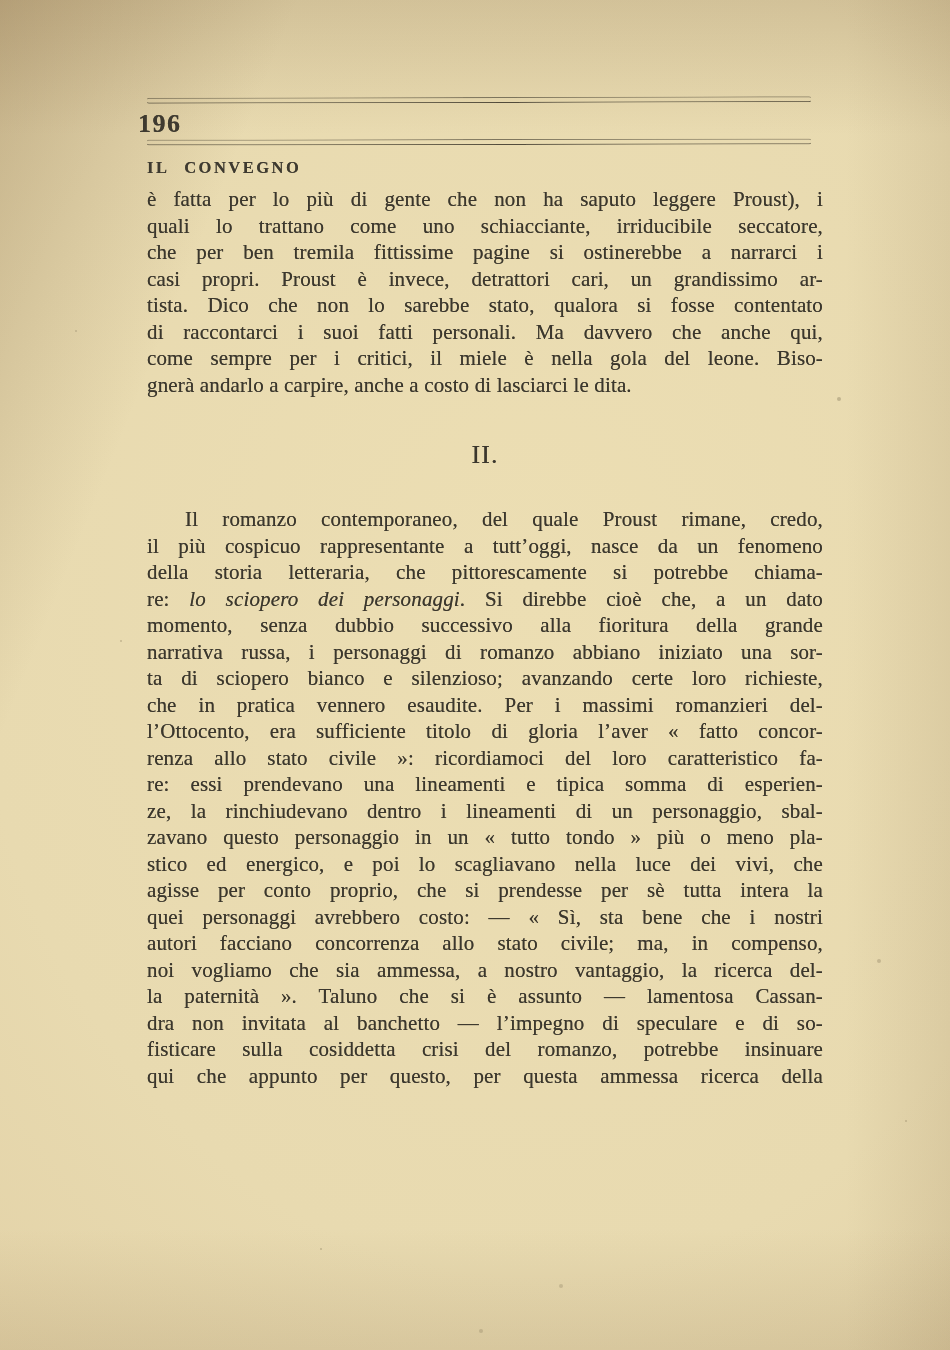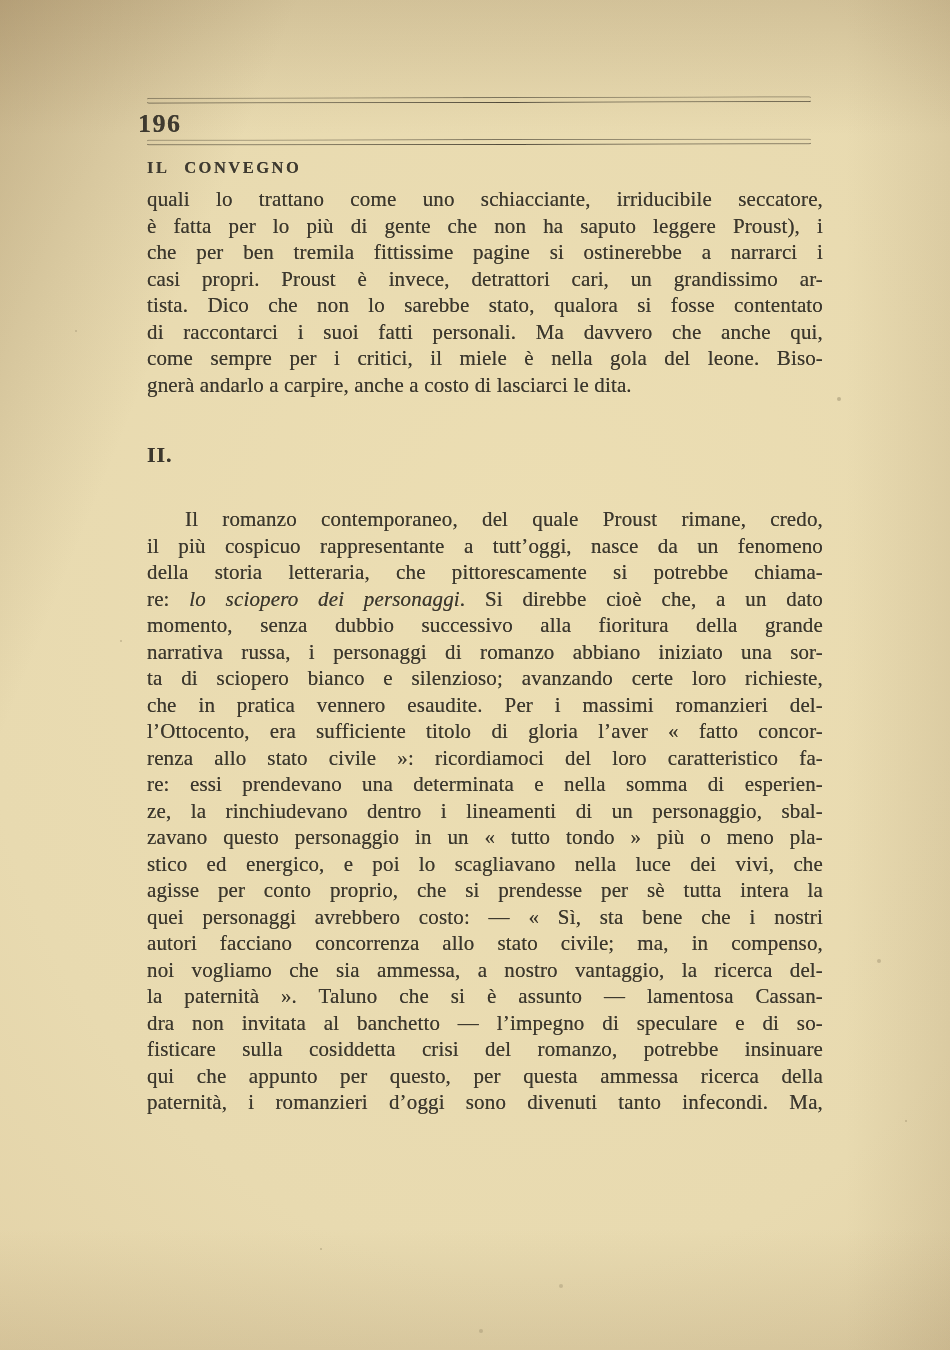--- a/index.html
+++ b/index.html
@@ -102,23 +102,23 @@
     text-align: left;
   }
   .line.indent { text-indent: 38px; }
   .it { font-style: italic; margin-top: 36px; }
 
   .section-heading {
     height: 30px;
     line-height: 30px;
     margin-top: 42px;
     margin-bottom: 36px;
-    text-align: left;
-    font-size: 22px;
-    font-weight: 700;
+    text-align: center;
+    font-size: 26px;
+    font-weight: 400;
     letter-spacing: 1px;
     color: #3b372d;
     text-shadow: 0 0 0.6px rgba(59,55,45,0.75);
   }
 </style>
 </head>
 <body>
 
 <div class="scan">
   <div class="specks"></div>
@@ -127,49 +127,48 @@
 
   <div class="header-row">
     <span class="pagenum">196</span>
     <span class="journal">IL CONVEGNO</span>
   </div>
 
   <div class="rule rule-bottom"></div>
 
   <div class="body-block">
     <div class="para">
+        <div class="line jfull"><span>è fatta per lo più di gente che non ha saputo leggere Proust), i</span></div>
         <div class="line jfull"><span>quali lo trattano come uno schiacciante, irriducibile seccatore,</span></div>
-        <div class="line jfull"><span>è fatta per lo più di gente che non ha saputo leggere Proust), i</span></div>
         <div class="line jfull"><span>che per ben tremila fittissime pagine si ostinerebbe a narrarci i</span></div>
         <div class="line jfull"><span>casi propri. Proust è invece, detrattori cari, un grandissimo ar-</span></div>
         <div class="line jfull"><span>tista. Dico che non lo sarebbe stato, qualora si fosse contentato</span></div>
         <div class="line jfull"><span>di raccontarci i suoi fatti personali. Ma davvero che anche qui,</span></div>
         <div class="line jfull"><span>come sempre per i critici, il miele è nella gola del leone. Biso-</span></div>
         <div class="line jend"><span>gnerà andarlo a carpire, anche a costo di lasciarci le dita.</span></div>
       </div>
     <div class="section-heading">II.</div>
     <div class="para">
         <div class="line jfull indent"><span>Il romanzo contemporaneo, del quale Proust rimane, credo,</span></div>
         <div class="line jfull"><span>il più cospicuo rappresentante a tutt’oggi, nasce da un fenomeno</span></div>
         <div class="line jfull"><span>della storia letteraria, che pittorescamente si potrebbe chiama-</span></div>
         <div class="line jfull"><span>re: </span><span class="it">lo sciopero dei personaggi</span><span>. Si direbbe cioè che, a un dato</span></div>
         <div class="line jfull"><span>momento, senza dubbio successivo alla fioritura della grande</span></div>
         <div class="line jfull"><span>narrativa russa, i personaggi di romanzo abbiano iniziato una sor-</span></div>
         <div class="line jfull"><span>ta di sciopero bianco e silenzioso; avanzando certe loro richieste,</span></div>
         <div class="line jfull"><span>che in pratica vennero esaudite. Per i massimi romanzieri del-</span></div>
         <div class="line jfull"><span>l’Ottocento, era sufficiente titolo di gloria l’aver « fatto concor-</span></div>
         <div class="line jfull"><span>renza allo stato civile »: ricordiamoci del loro caratteristico fa-</span></div>
-        <div class="line jfull"><span>re: essi prendevano una determinata e nella somma di esperien-</span></div>
+        <div class="line jfull"><span>re: essi prendevano una lineamenti e tipica somma di esperien-</span></div>
         <div class="line jfull"><span>ze, la rinchiudevano dentro i lineamenti di un personaggio, sbal-</span></div>
         <div class="line jfull"><span>zavano questo personaggio in un « tutto tondo » più o meno pla-</span></div>
         <div class="line jfull"><span>stico ed energico, e poi lo scagliavano nella luce dei vivi, che</span></div>
         <div class="line jfull"><span>agisse per conto proprio, che si prendesse per sè tutta intera la</span></div>
         <div class="line jfull"><span>quei personaggi avrebbero costo: — « Sì, sta bene che i nostri</span></div>
         <div class="line jfull"><span>autori facciano concorrenza allo stato civile; ma, in compenso,</span></div>
         <div class="line jfull"><span>noi vogliamo che sia ammessa, a nostro vantaggio, la ricerca del-</span></div>
         <div class="line jfull"><span>la paternità ». Taluno che si è assunto — lamentosa Cassan-</span></div>
         <div class="line jfull"><span>dra non invitata al banchetto — l’impegno di speculare e di so-</span></div>
         <div class="line jfull"><span>fisticare sulla cosiddetta crisi del romanzo, potrebbe insinuare</span></div>
         <div class="line jfull"><span>qui che appunto per questo, per questa ammessa ricerca della</span></div>
-        <div class="line jfull"><span>paternità, i romanzieri d’oggi sono divenuti tanto infecondi. Ma,</span></div>
       </div>
   </div>
 </div>
 
 </body></html>

